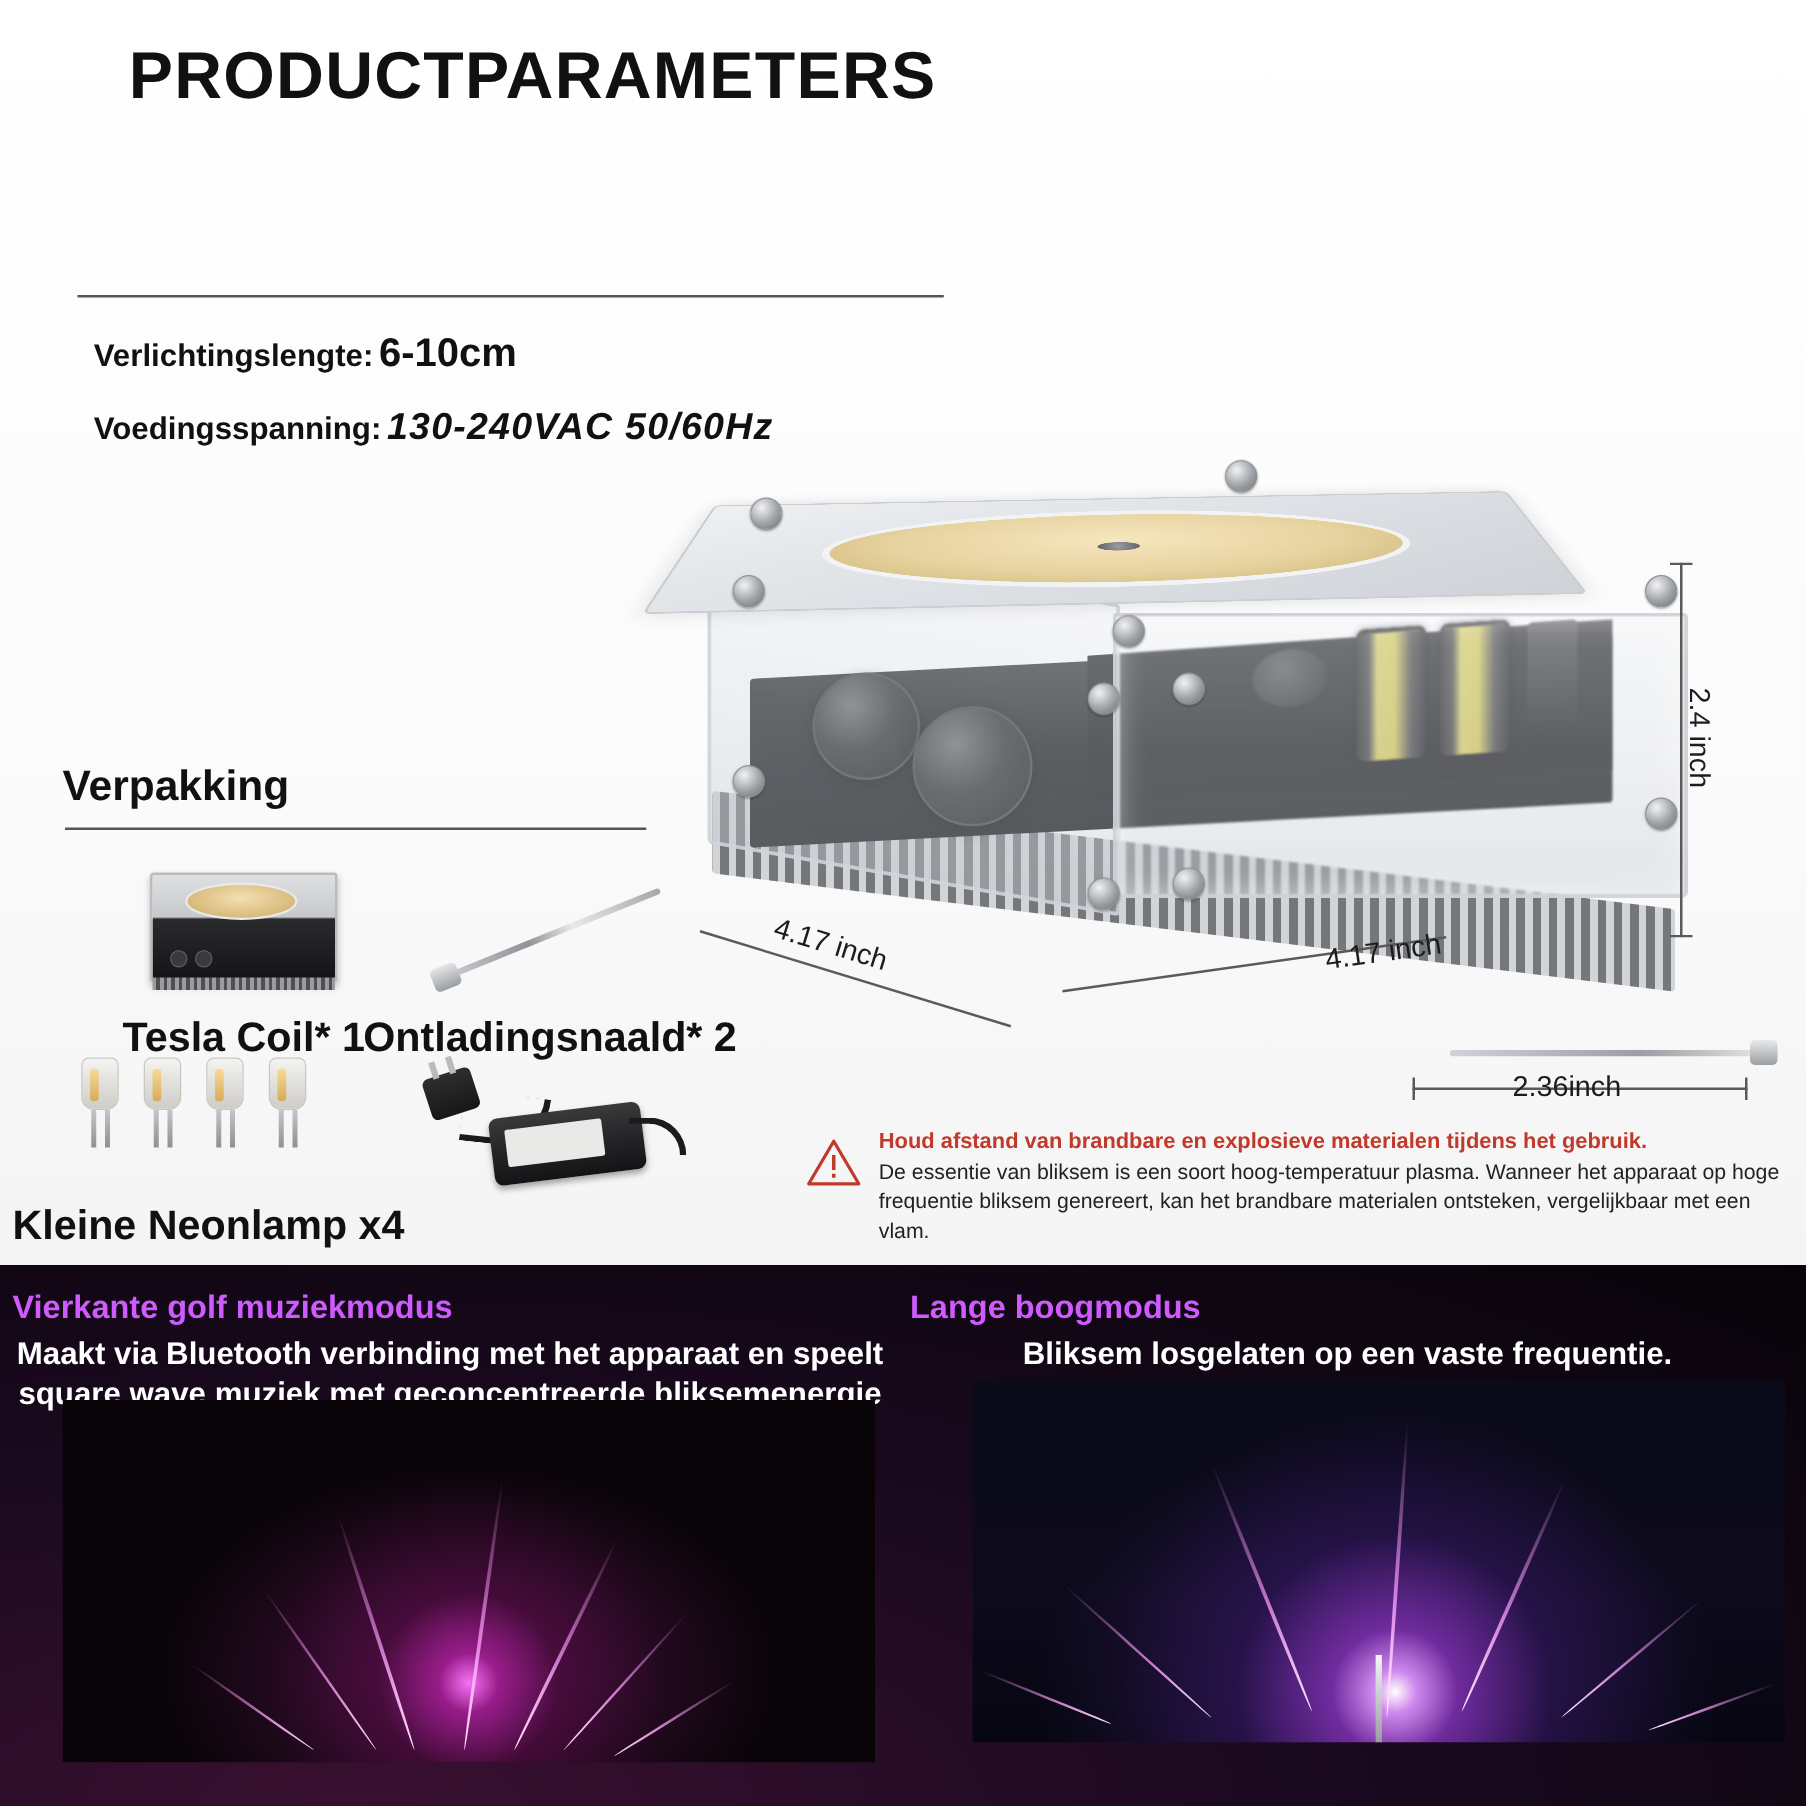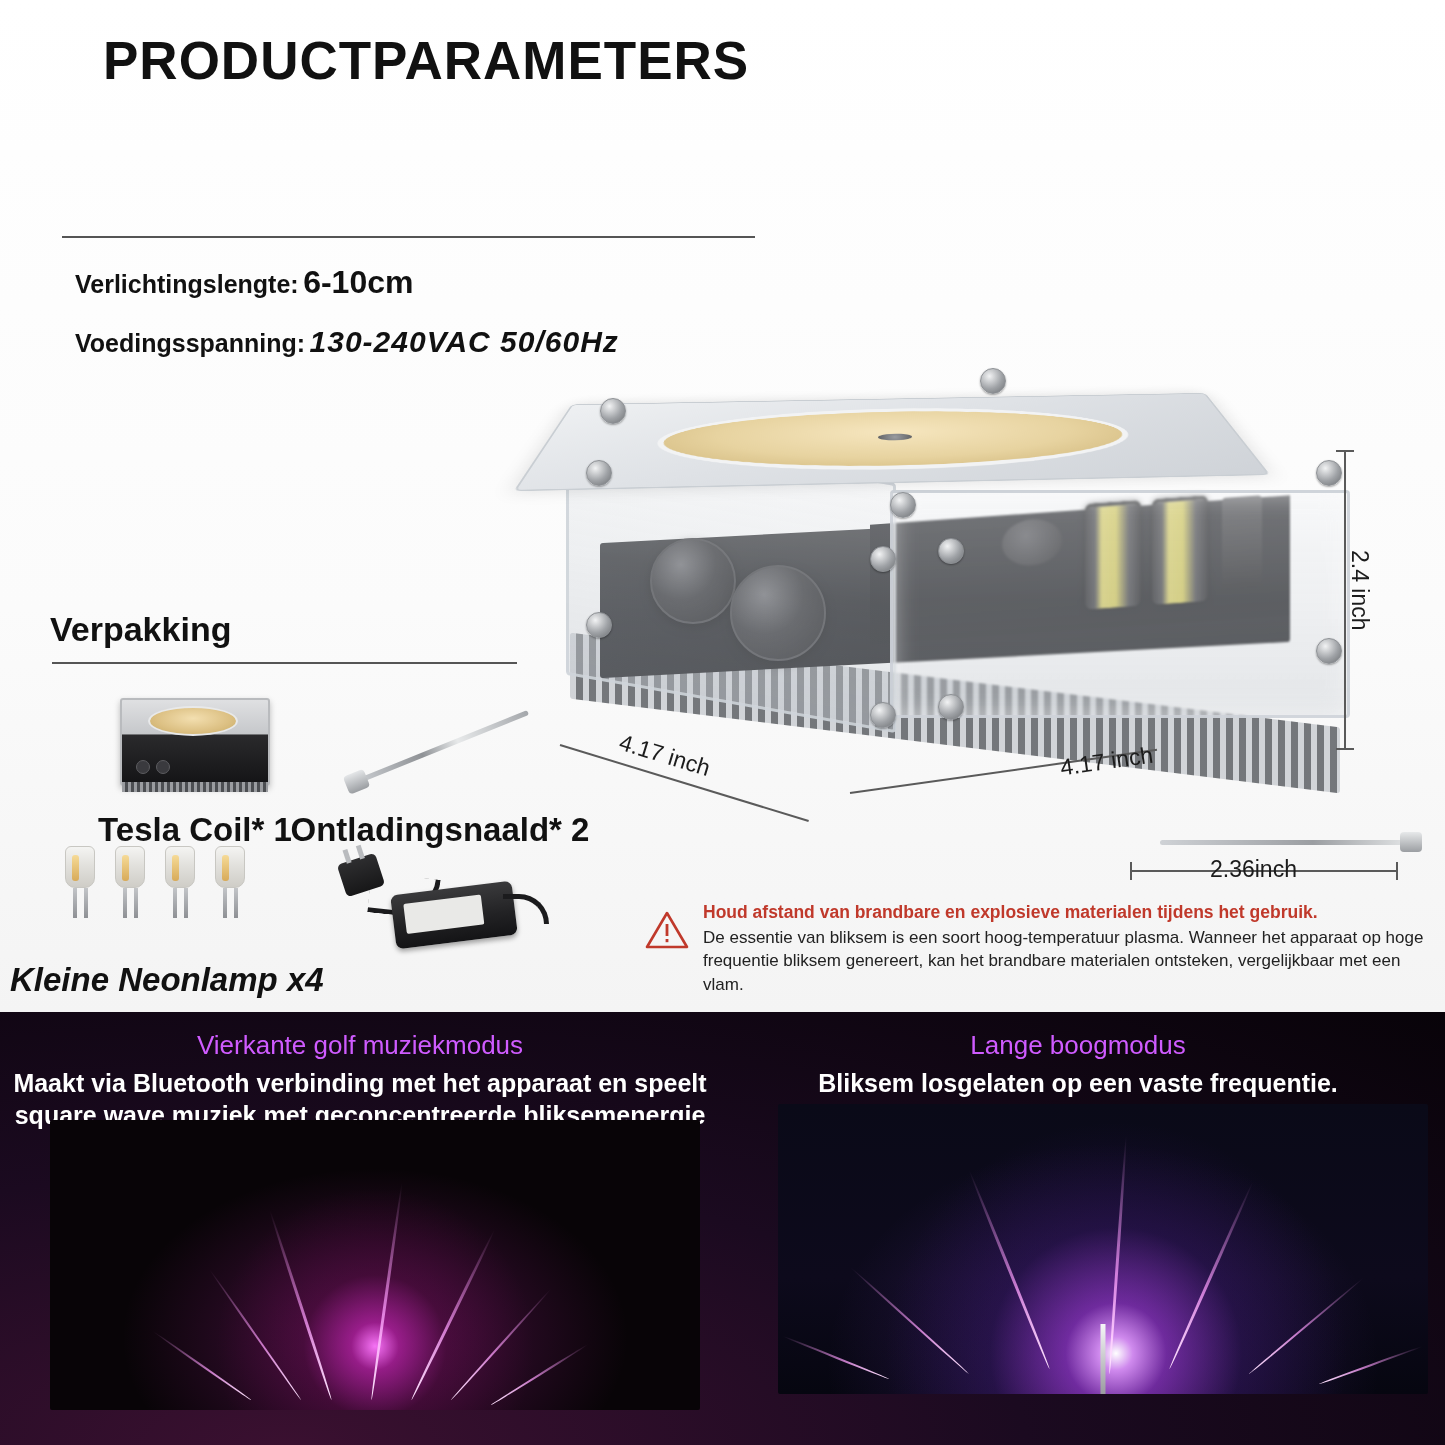--- a/index.html
+++ b/index.html
@@ -75,21 +75,21 @@
   .pack-item { position: absolute; text-align: center; }
   .pack-caption {
     font-size: 33px;
     font-weight: bold;
     color: #111;
     white-space: nowrap;
   }
 
   #pack-0 { left: 40px; top: 690px; width: 310px; }
   #pack-1 { left: 290px; top: 690px; width: 300px; }
-  #pack-2 { left: 10px; top: 840px; width: 290px; font-style: italic; }
+  #pack-2 { left: 10px; top: 840px; width: 290px; }
   #pack-3 { left: 290px; top: 840px; width: 300px; }
 
   .pack-art { height: 115px; position: relative; margin-bottom: 6px; }
 
   
   .mini-box {
     position: absolute; left: 50%; top: 8px; transform: translateX(-50%);
     width: 150px; height: 88px;
     background: linear-gradient(180deg,#dfe0e2 0%,#c6c8cb 40%,#2a2a2c 42%,#141416 100%);
     border: 2px solid #b9bbbe;
@@ -284,21 +284,21 @@
 
   
   .bottom-section {
     position:absolute; left:0; top:1012px; width:1445px; height:433px;
     background: radial-gradient(ellipse at 20% 100%, #3a1030 0%, #1b0a20 45%, #080309 100%);
   }
   .mode { position:absolute; top:18px; }
   #mode-0 { left:10px; width:700px; }
   #mode-1 { left:728px; width:700px; }
   .mode-title {
-    text-align:center; color:#cf5bff; font-size:26px; font-weight:normal;
+    color:#cf5bff; font-size:26px; font-weight:bold;
     margin-bottom:6px;
   }
   .mode-desc {
     text-align:center; color:#ffffff; font-size:25px; font-weight:bold;
     line-height:1.28;
   }
   .mode-img {
     position:absolute; left:50px; width:650px; height:290px;
     border-radius:2px; overflow:hidden;
   }

